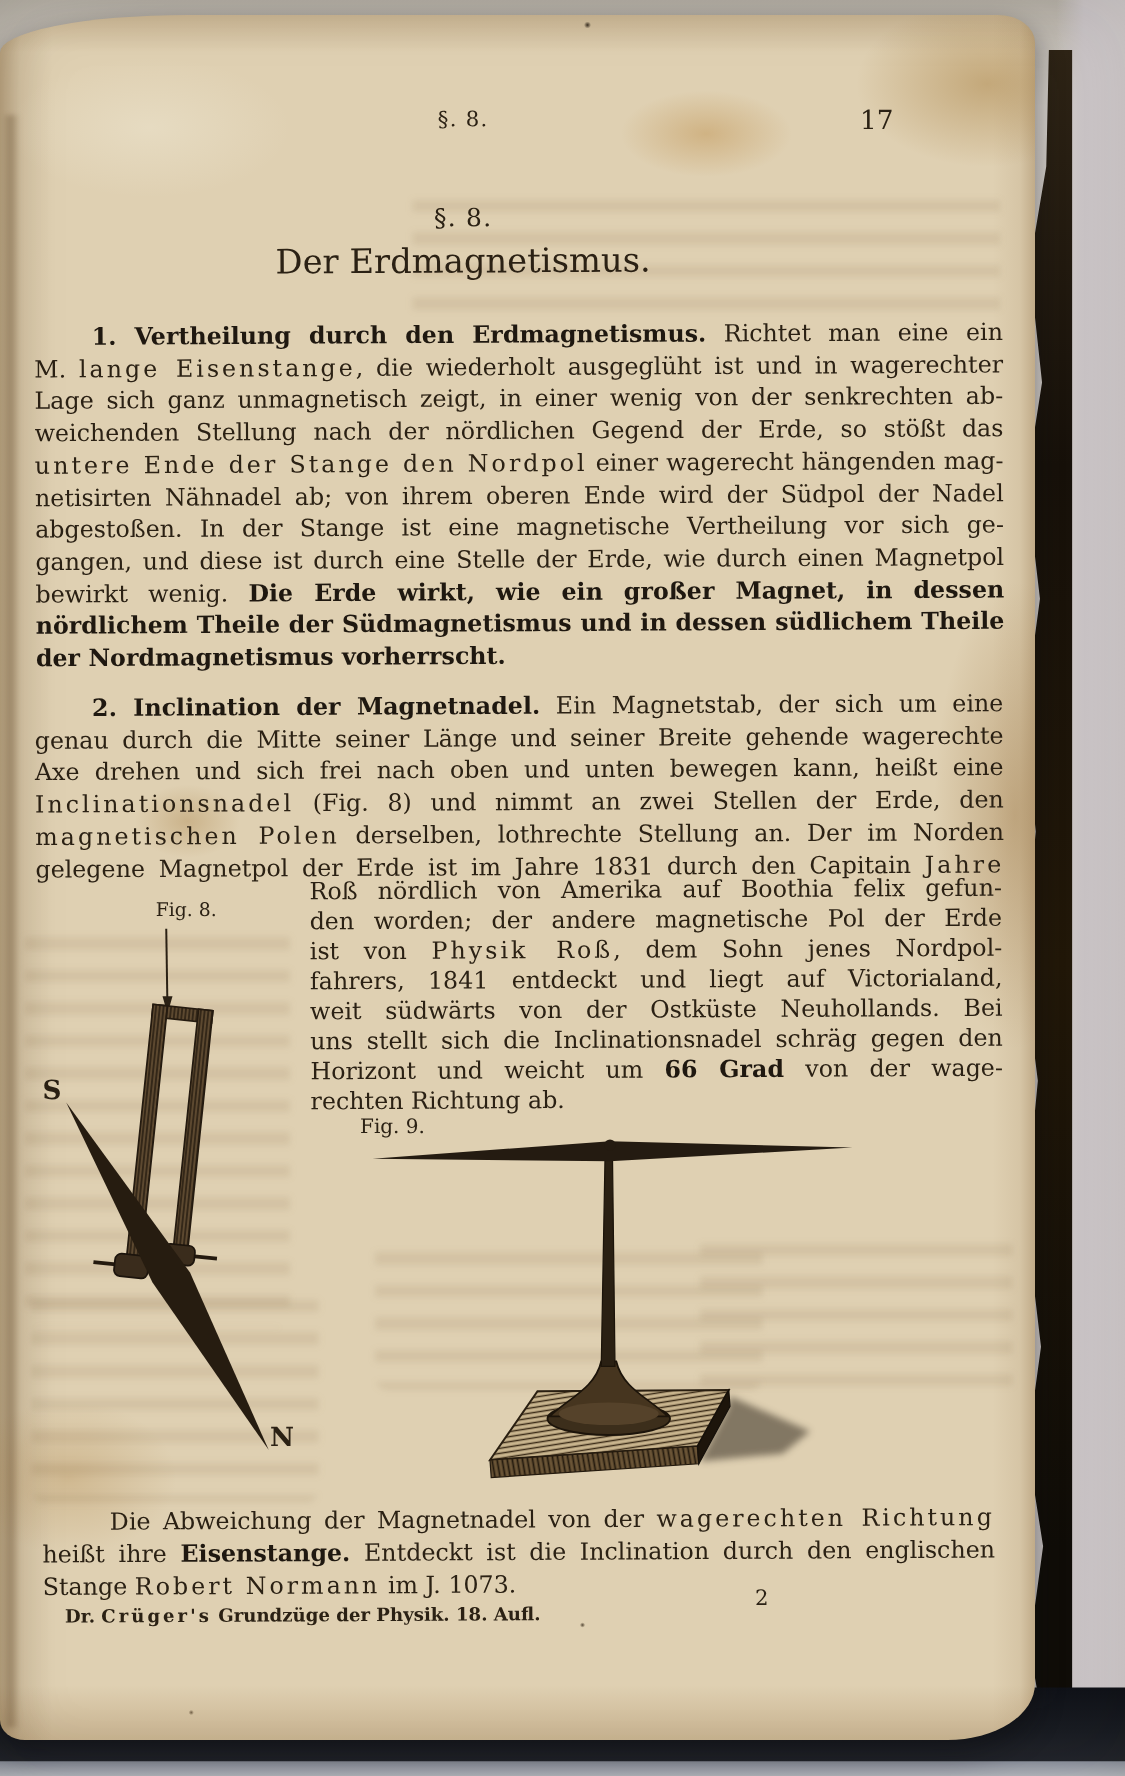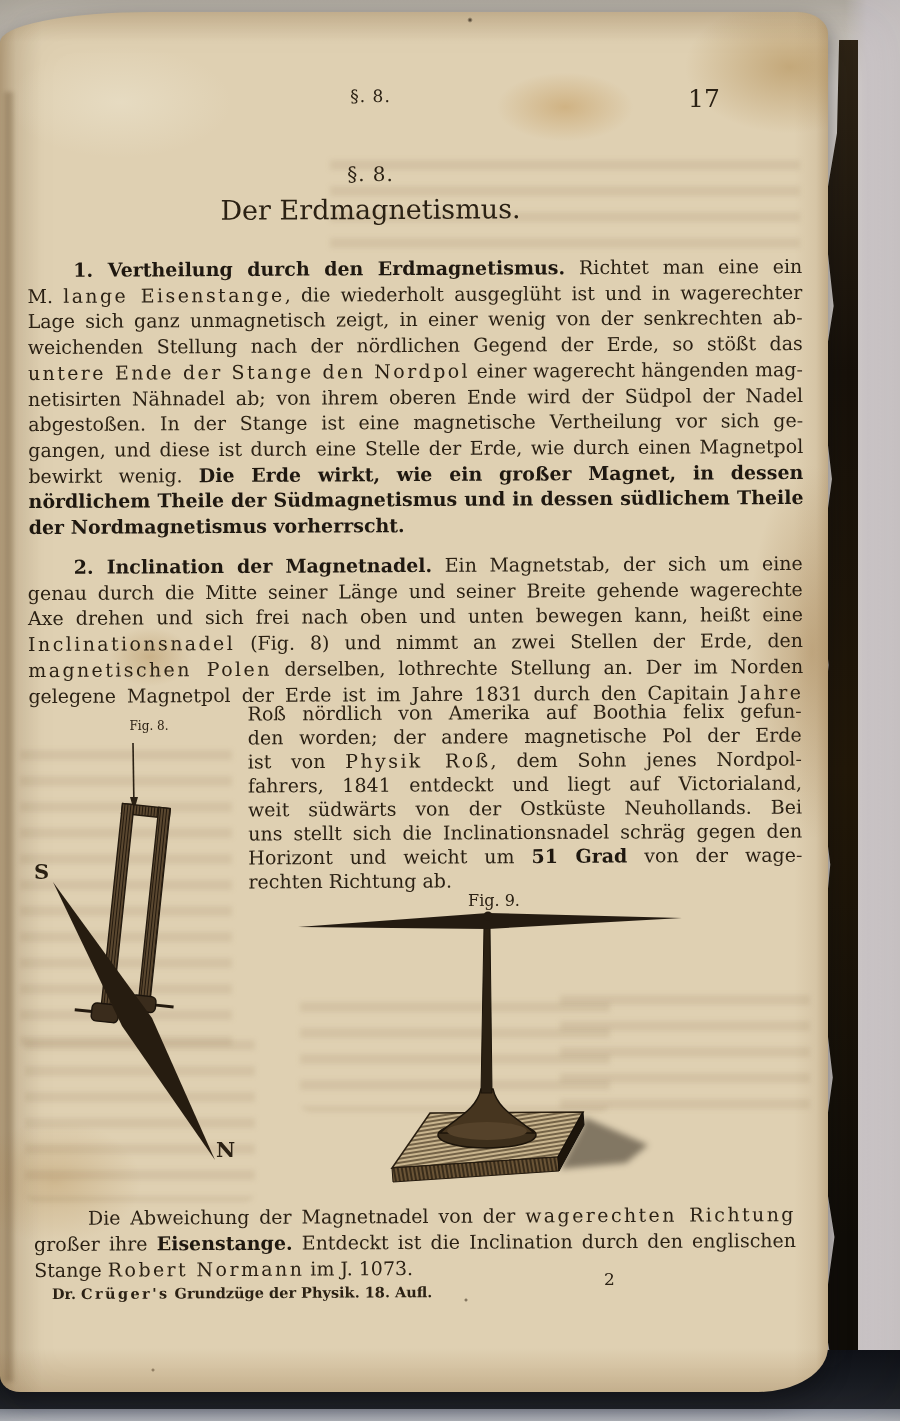--- a/index.html
+++ b/index.html
@@ -45,26 +45,26 @@
   .tline .b{font-weight:bold;color:#1f1810;}
   .tline .sp{letter-spacing:2.4px;}
   .para{position:absolute;}
   .p-body .tline{font-size:19px;line-height:25.7px;}
   .p-col .tline{font-size:19px;line-height:24px;}
   .p-close .tline{font-size:19px;line-height:26px;}
   .p-close .tline.ind{text-indent:54px;}
   .p-body .tline.ind{text-indent:46px;}
   .center-line{position:absolute;left:28px;width:775px;text-align:center;transform:translateX(-45px) rotate(-0.3deg);}
   .running-head{top:74px;font-size:17px;letter-spacing:1px;}
-  .page-num{position:absolute;left:688px;top:72px;width:50px;font-size:25px;text-align:left;font-weight:500;}
+  .page-num{position:absolute;left:688px;top:72px;width:50px;font-size:21px;text-align:left;font-weight:500;}
   .section-head{top:150px;font-size:20px;letter-spacing:1px;}
   .chapter-title{top:182px;font-size:27px;}
-  .fig-label{position:absolute;font-size:12px;color:#2b2114;}
+  .fig-label{position:absolute;font-size:15px;color:#2b2114;}
   .fig8-label{left:104px;top:707px;width:90px;text-align:center;}
-  .fig9-label{left:288px;top:879px;width:412px;text-align:center;font-size:16px;}
+  .fig9-label{left:288px;top:879px;width:412px;font-size:16px;}
   .footer-line{position:absolute;left:52px;top:1271px;width:420px;font-size:14.5px;color:#2b2114;font-weight:600;}
   .footer-line .tline{font-size:14.5px;line-height:20px;}
   .signature{position:absolute;left:604px;top:1257px;font-size:17px;color:#2b2114;}
   svg text{font-family:"DejaVu Serif","Liberation Serif",serif;}
   .vignette{position:absolute;inset:0;pointer-events:none;
     box-shadow:inset 0 0 60px rgba(20,16,10,.12);}
 </style>
 </head>
 <body>
 
@@ -112,21 +112,21 @@
         <div class="tline"><span>gelegene Magnetpol der Erde ist im Jahre 1831 durch den Capitain </span><span class="sp">Jahre</span></div>
       </div>
 
     <div class="para tstack p-col" style="left:248px;top:688px;width:554px;">
         <div class="tline"><span>Roß nördlich von Amerika auf Boothia felix gefun-</span></div>
         <div class="tline"><span>den worden; der andere magnetische Pol der Erde</span></div>
         <div class="tline"><span>ist von </span><span class="sp">Physik Roß</span><span>, dem Sohn jenes Nordpol-</span></div>
         <div class="tline"><span>fahrers, 1841 entdeckt und liegt auf Victorialand,</span></div>
         <div class="tline"><span>weit südwärts von der Ostküste Neuhollands.  Bei</span></div>
         <div class="tline"><span>uns stellt sich die Inclinationsnadel schräg gegen den</span></div>
-        <div class="tline"><span>Horizont und weicht um </span><span class="b">51 Grad</span><span> von der wage-</span></div>
+        <div class="tline"><span>Horizont und weicht um </span><span class="b">66 Grad</span><span> von der wage-</span></div>
         <div class="tline last"><span>rechten Richtung ab.</span></div>
       </div>
 
     <div class="fig-label fig8-label">Fig. 8.</div>
     <svg style="position:absolute;left:18px;top:723px;" width="230" height="450" viewBox="0 0 230 450">
       <defs>
         <pattern id="hv" width="3" height="3" patternUnits="userSpaceOnUse">
           <rect width="3" height="3" fill="#5d4930"></rect>
           <line x1="1.5" y1="0" x2="1.5" y2="3" stroke="#241a0f" stroke-width="1.1"></line>
         </pattern>
@@ -174,21 +174,21 @@
       <ellipse cx="199" cy="228" rx="40" ry="9" fill="#55422a"></ellipse>
 
       <polygon points="196,24 202,24 204,190 193,190" fill="#2a2013" stroke="#1c140a" stroke-width="1"></polygon>
 
       <polygon points="10,24 200,10 394,15 200,26" fill="#241b11"></polygon>
       <circle cx="200" cy="13" r="4.5" fill="#241b11"></circle>
     </svg>
 
     <div class="para tstack p-close" style="left:34px;top:1191px;width:762px;">
         <div class="tline ind"><span>Die Abweichung der Magnetnadel von der </span><span class="sp">wagerechten Richtung</span></div>
-        <div class="tline"><span>großer ihre </span><span class="b">Eisenstange.</span><span>  Entdeckt ist die Inclination durch den englischen</span></div>
+        <div class="tline"><span>heißt ihre </span><span class="b">Eisenstange.</span><span>  Entdeckt ist die Inclination durch den englischen</span></div>
         <div class="tline last"><span>Stange </span><span class="sp">Robert Normann</span><span> im J. 1073.</span></div>
       </div>
 
     <div class="footer-line tstack">
         <div class="tline last"><span>Dr. </span><span class="sp">Crüger's</span><span> Grundzüge der Physik.  18. Aufl.</span></div>
       </div>
     <div class="signature">2</div>
   </div>
 
   <div class="vignette"></div>

